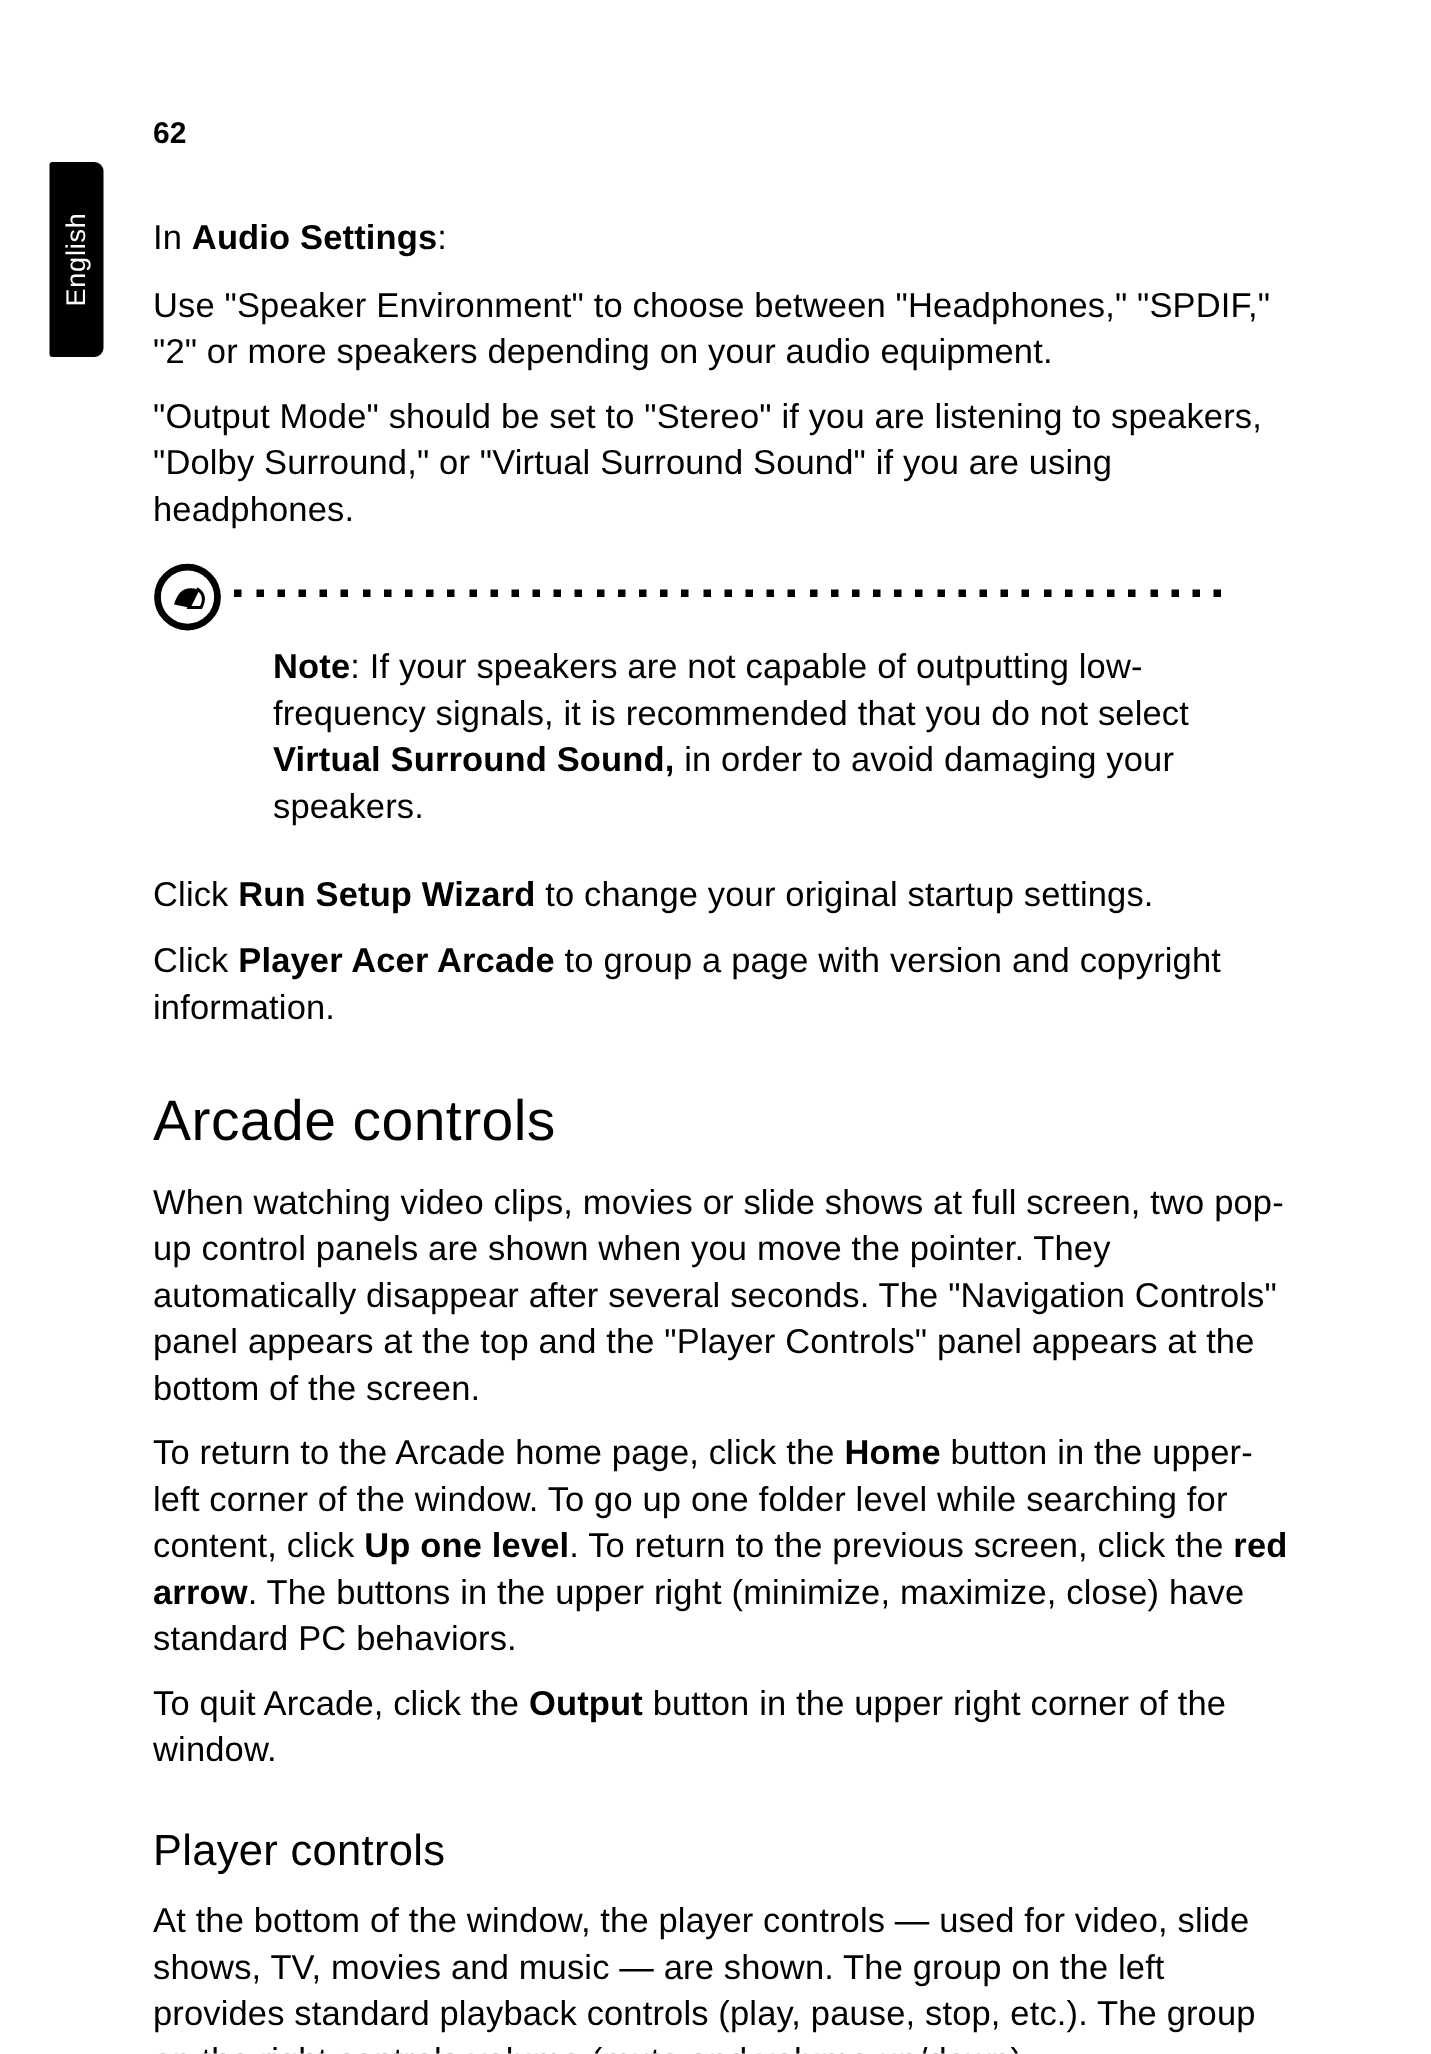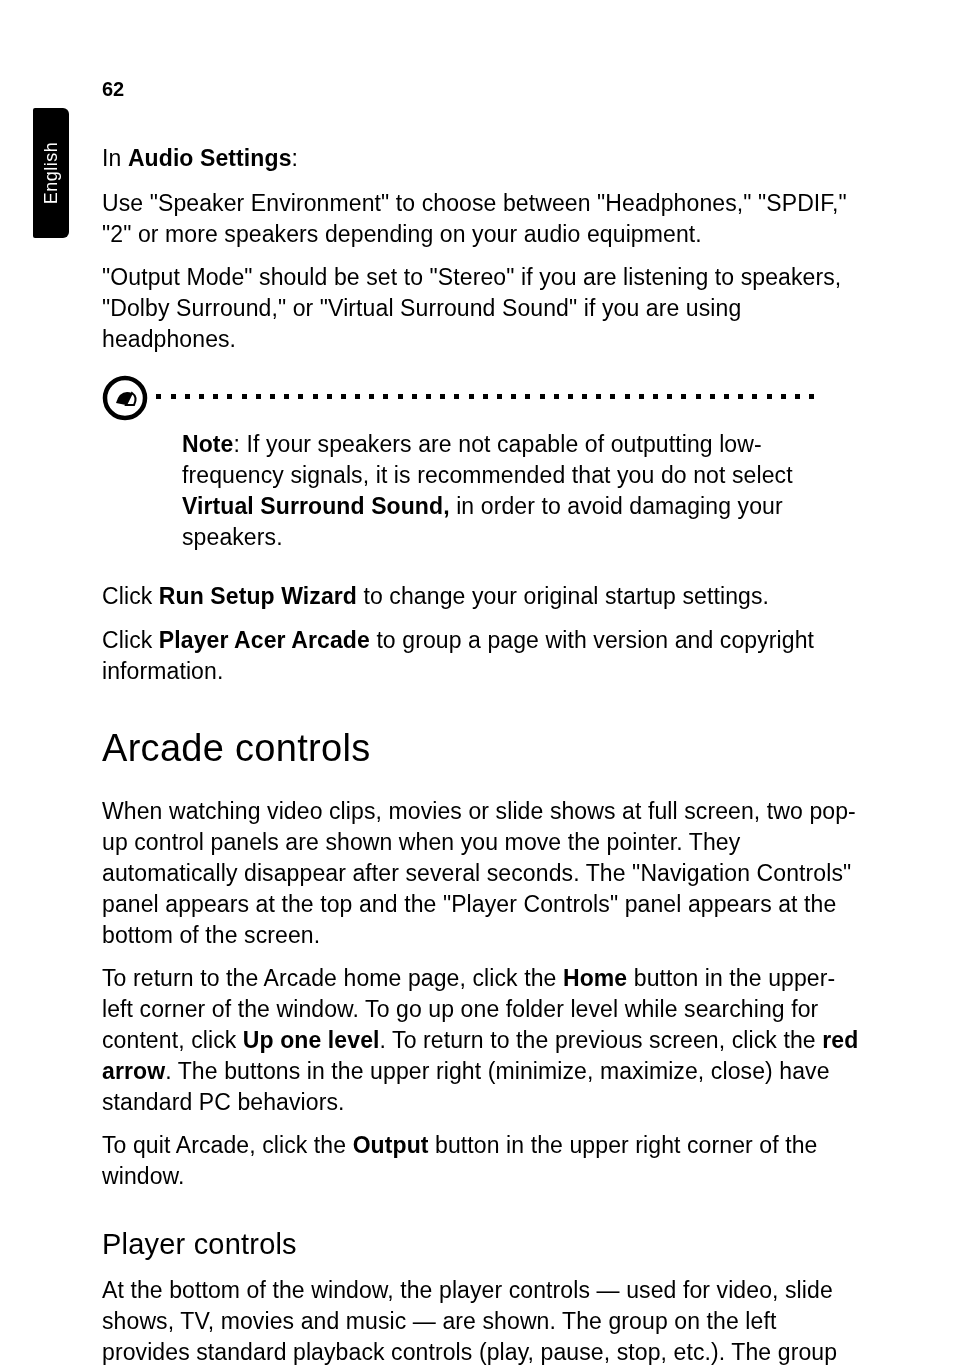--- a/index.html
+++ b/index.html
@@ -75,21 +75,21 @@
       margin-right: 9.2px;
     }
     .note-text {
       margin-left: 80px;
       margin-top: 8px;
     }
     .note-text p { margin-bottom: 0; }
     h1 {
       font-size: 38px;
       font-weight: 400;
-      margin: 40px 0 26px 0;
+      margin: 40px 0 16px 0;
       letter-spacing: 0.3px;
     }
     h2 {
       font-size: 29px;
       font-weight: 400;
       margin: 36px 0 14px 0;
       letter-spacing: 0.2px;
     }
     .gap-small { margin-bottom: 14px; }
   </style>

